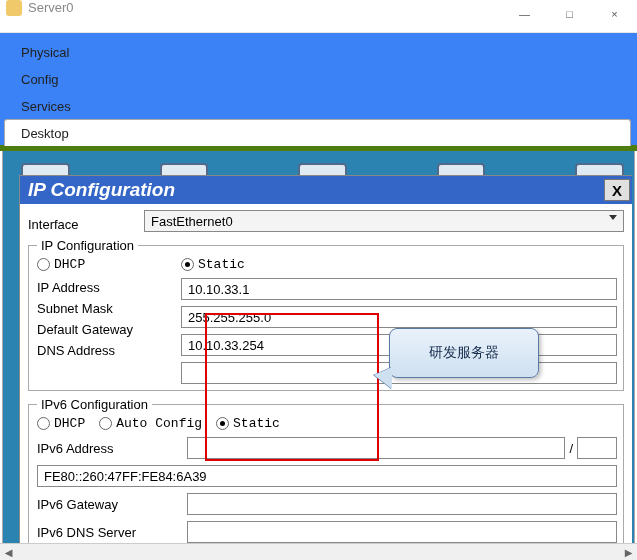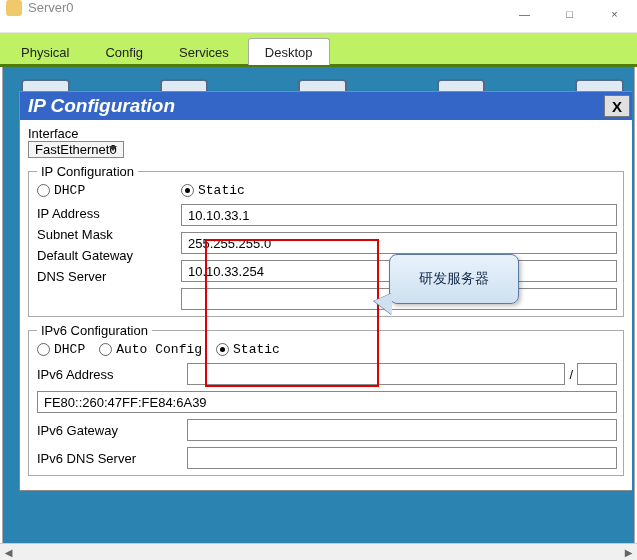--- a/index.html
+++ b/index.html
@@ -33,23 +33,24 @@
   .titlebar .spacer { flex: 1; }
   .titlebar .win-btn {
     width: 45px; height: 28px;
     display: flex; align-items: center; justify-content: center;
     color: #555;
     font-family: "Segoe UI Symbol", sans-serif;
     font-size: 11px;
   }
   .tabs {
     display: flex;
-    border-bottom: 3px solid #4d7c0f;
+    border-bottom: 6px solid #4d7c0f;
     padding: 4px 4px 0 4px;
-    background: #bef264;
+    background: #3b82f6;
+    flex-direction: column;
   }
   .tab {
     padding: 6px 16px 5px 16px;
     border: 1px solid transparent;
     border-bottom: none;
     margin-right: 2px;
     color: #222;
     position: relative;
     top: 1px;
   }
@@ -103,21 +104,21 @@
     width: 26px; height: 22px;
     background: #e0e0e0;
     border: 1px solid #777;
     color: #000;
     font-size: 15px;
     font-style: normal;
     display: flex; align-items: center; justify-content: center;
     font-weight: bold;
   }
   .dlg-body { padding: 6px 8px 8px 8px; }
-  .iface-row { display: flex; align-items: flex-start; margin-bottom: 6px; flex-direction: column; }
+  .iface-row { display: flex; align-items: flex-end; margin-bottom: 6px; }
   .iface-label { width: 116px; }
   .iface-select {
     flex: 1;
     height: 22px;
     border: 1px solid #888;
     background: #f4f4f4;
     display: flex; align-items: center;
     padding: 0 6px;
     position: relative;
   }
@@ -166,21 +167,21 @@
     top: 60px;
     width: 174px;
     height: 148px;
     border: 2px solid #d00;
     pointer-events: none;
   }
   .callout {
     position: absolute;
     left: 360px;
     top: 75px;
-    width: 130px;
+    width: 150px;
     height: 50px;
     border: 1px solid #5a7aa6;
     border-radius: 8px;
     background: linear-gradient(#e9f2fb, #cfe0f1);
     display: flex; align-items: center; justify-content: center;
     font-size: 14px; color: #132a4a;
     box-shadow: 2px 2px 4px rgba(0,0,0,.25);
   }
   .callout::before {
     content: "";
@@ -260,21 +261,21 @@
             <div class="form-row">
                 <div class="form-label">IP Address</div>
               </div>
             <div class="form-row">
                 <div class="form-label">Subnet Mask</div>
               </div>
             <div class="form-row">
                 <div class="form-label">Default Gateway</div>
               </div>
             <div class="form-row">
-                <div class="form-label">DNS Server</div>
+                <div class="form-label">DNS Address</div>
               </div>
           </div>
           <div class="v4-right-block">
             <div class="rlabel">
               <span class="radio sel"></span>
                 <span>Static</span>
             </div>
             <div class="form-row">
                 <div class="form-input">
                   <span>10.10.33.1</span>

